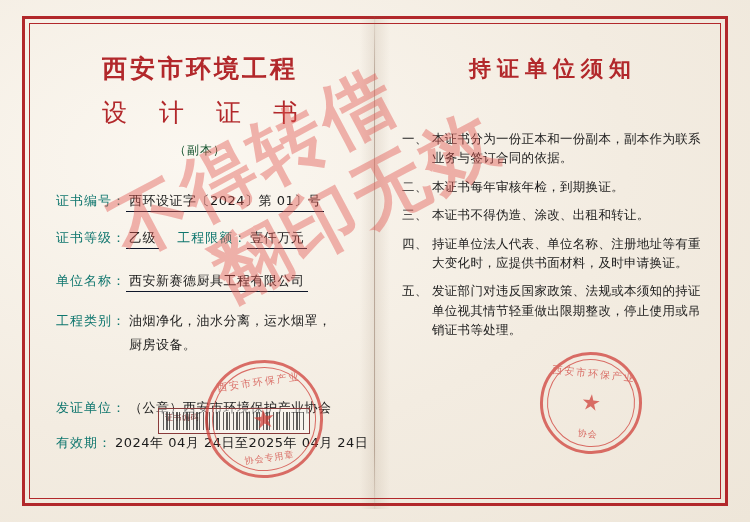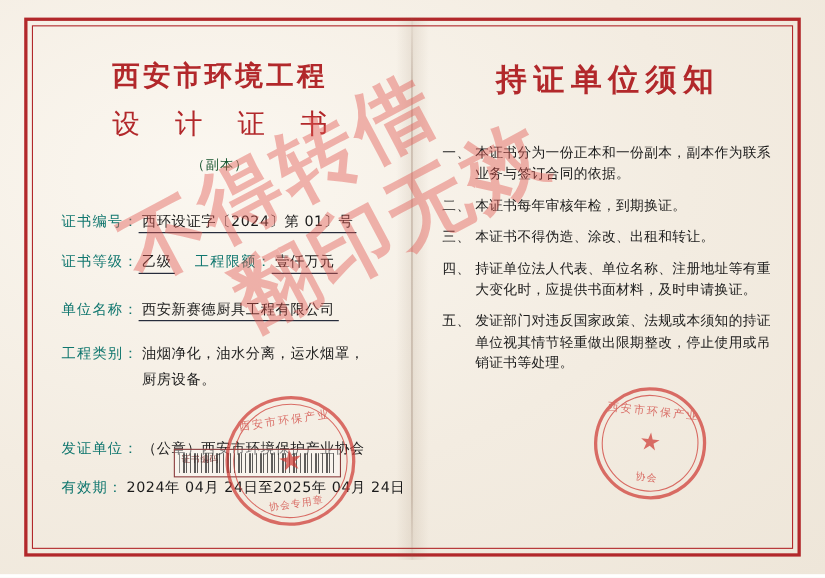--- a/index.html
+++ b/index.html
@@ -147,21 +147,21 @@
   }
   .right-title {
     position: absolute;
     top: 30px;
     left: 0;
     width: 340px;
     text-align: center;
     color: #b2282b;
     font-family: "DejaVu Serif", "Liberation Serif", serif;
     font-weight: bold;
-    font-size: 28px;
+    font-size: 22px;
     letter-spacing: 6px;
     text-indent: 6px;
   }
   .notice-list {
     position: absolute;
     top: 105px;
     left: 22px;
     width: 300px;
   }
   .notice-item {

